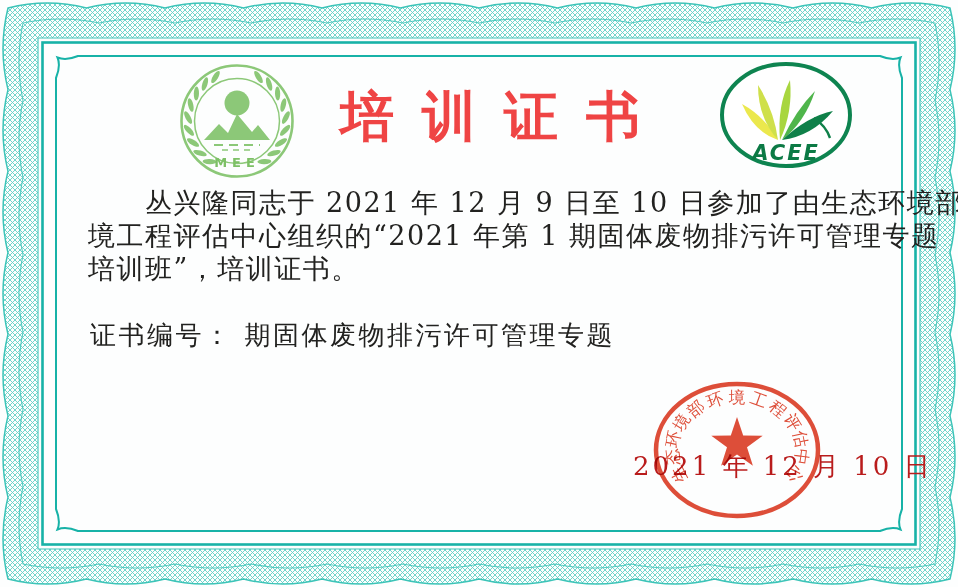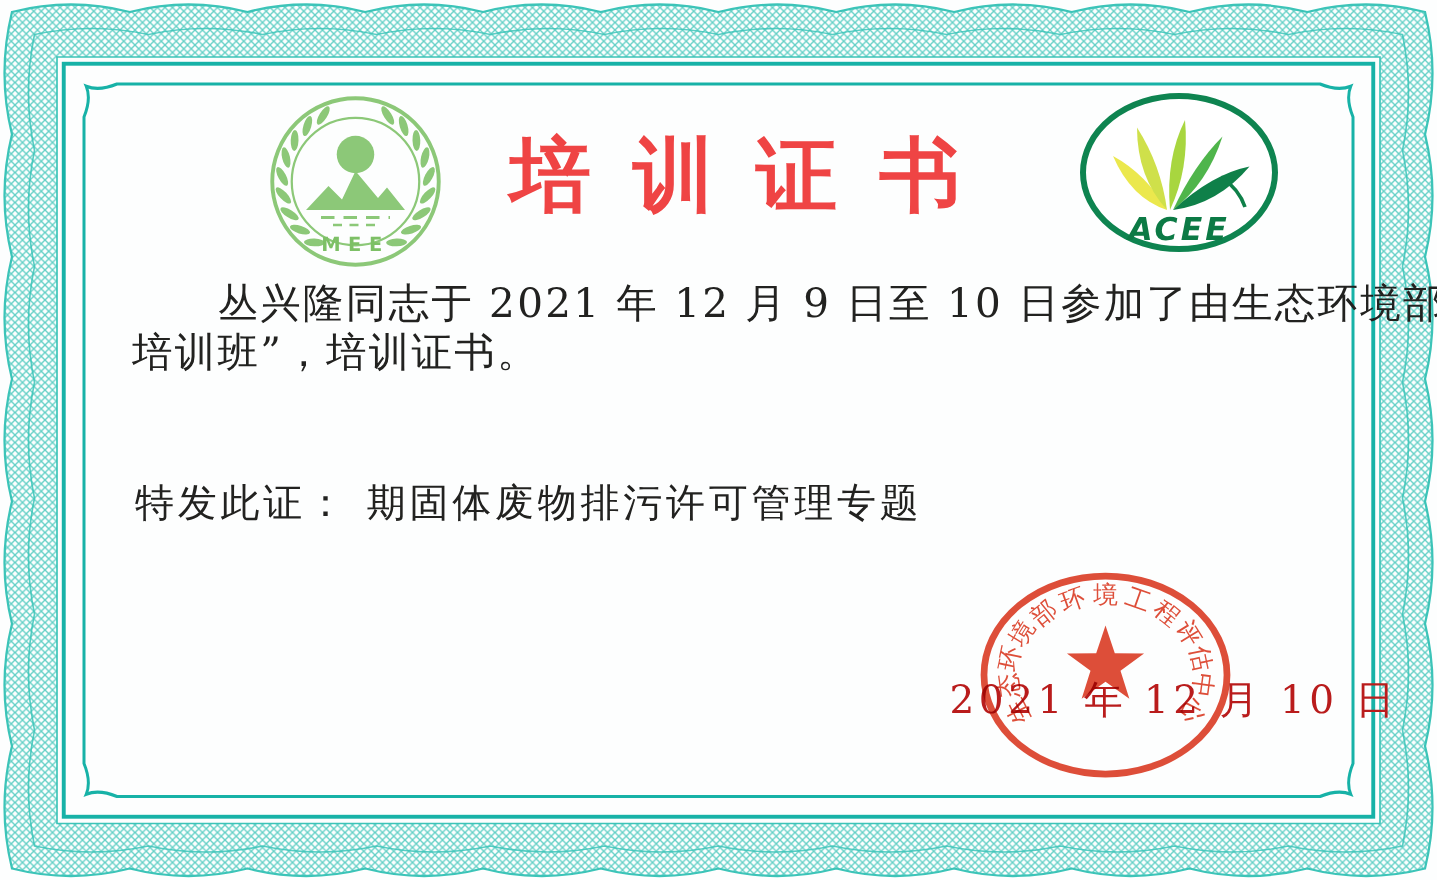--- a/index.html
+++ b/index.html
@@ -96,25 +96,26 @@
       <path d="M64,82 Q61,48 74,22 Q77,54 64,82 Z" fill="#a8d63f"></path>
       <path d="M66,82 Q80,52 99,33 Q89,64 66,82 Z" fill="#4fb54b"></path>
       <path d="M66,82 Q92,58 117,53 Q96,78 66,82 Z" fill="#0f8049"></path>
       <path d="M98,60 Q110,68 114,80" stroke="#0f8049" stroke-width="2.4" fill="none"></path>
     </g>
     <text x="70" y="102" text-anchor="middle" font-size="21" font-weight="bold" font-style="italic" letter-spacing="2" fill="#0c7a45" class="logo-sans">ACEE</text>
   </svg>
 
   <div class="body-text">
     <div class="line indent">丛兴隆同志于 2021 年 12 月 9 日至 10 日参加了由生态环境部环</div>
+    <div class="line">境工程评估中心组织的“2021 年第 1 期固体废物排污许可管理专题</div>
     <div class="line">培训班”，培训证书。</div>
   </div>
 
   <div class="field work-unit">
-    <span class="label">特发此证：</span><span>期固体废物排污许可管理专题</span>
+    <span class="label">证书编号：</span><span>期固体废物排污许可管理专题</span>
   </div>
 
 
   <div class="date">2021 年 12 月 10 日</div>
 
   <svg id="seal-svg" class="seal" viewBox="0 0 190 155">
       <ellipse cx="95" cy="78" rx="81" ry="66" fill="none" stroke="#dd3f28" stroke-width="4.5"></ellipse>
    <polygon points="95.0,45.0 101.2,63.5 120.7,63.7 105.0,75.2 110.9,93.8 95.0,82.5 79.1,93.8 85.0,75.2 69.3,63.7 88.8,63.5" fill="#dd3f28"></polygon>
    <text x="38.0" y="101.6" font-size="16.5" fill="#dd3f28" text-anchor="middle" dominant-baseline="middle" font-family="'DejaVu Serif',serif" transform="rotate(-117.0 38.0 101.6)">生</text>
       <text x="31.5" y="84.8" font-size="16.5" fill="#dd3f28" text-anchor="middle" dominant-baseline="middle" font-family="'DejaVu Serif',serif" transform="rotate(-97.5 31.5 84.8)">态</text>

